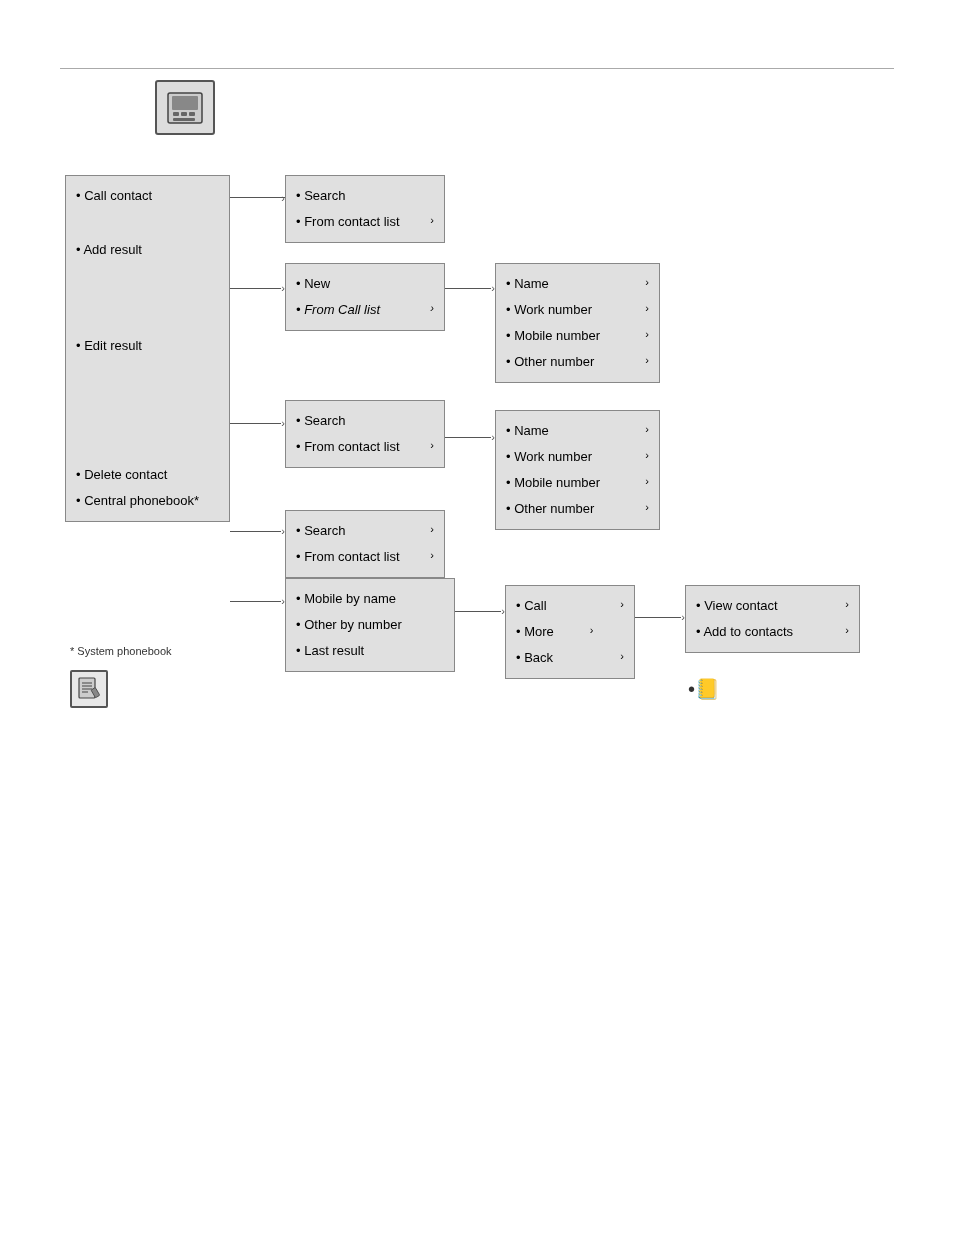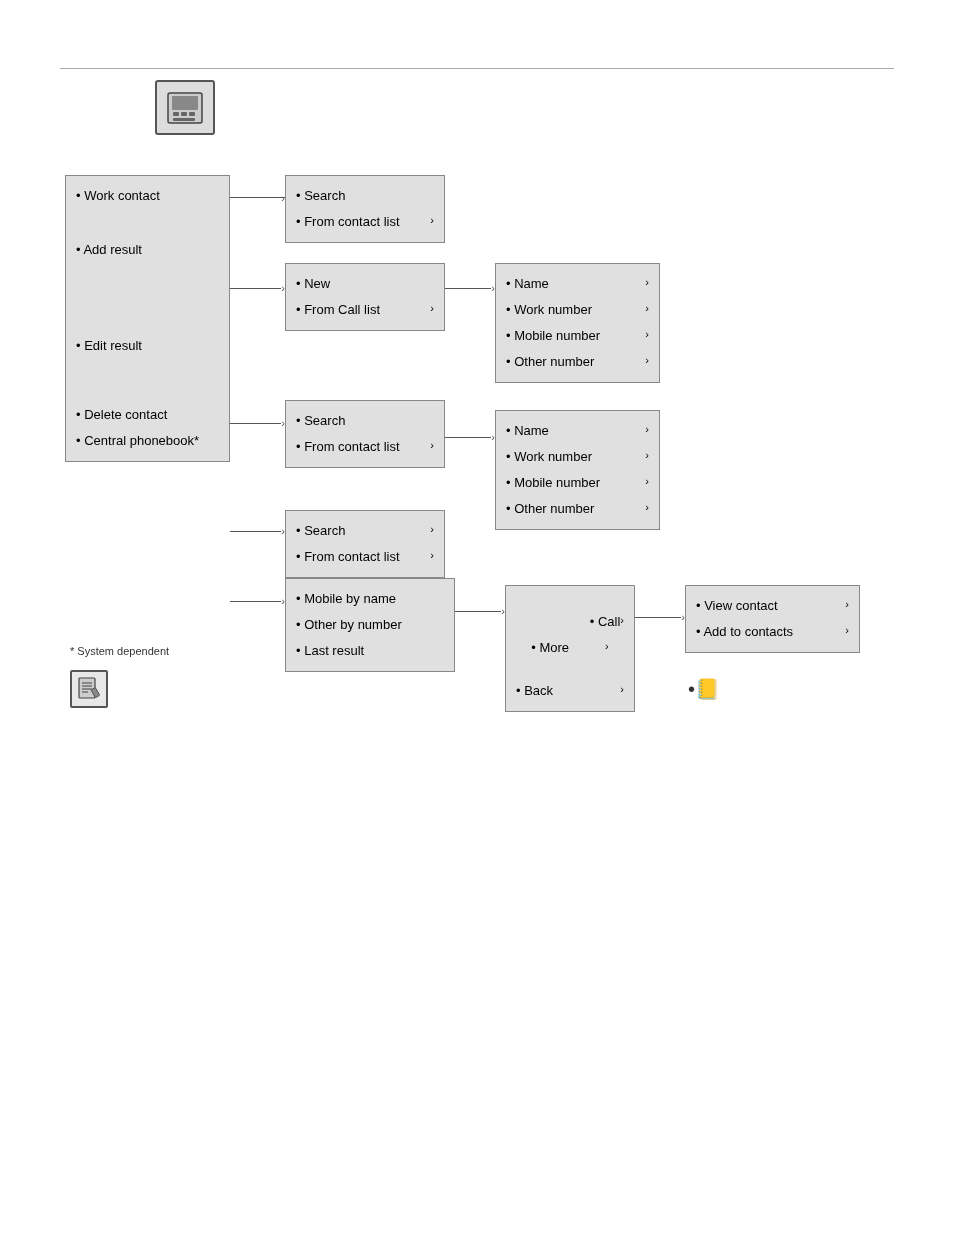--- a/index.html
+++ b/index.html
@@ -24,24 +24,24 @@
     <rect x="7" y="21" width="6" height="4" rx="1" fill="#666"></rect>
     <rect x="15" y="21" width="6" height="4" rx="1" fill="#666"></rect>
     <rect x="23" y="21" width="6" height="4" rx="1" fill="#666"></rect>
     <rect x="7" y="27" width="22" height="3" rx="1" fill="#666"></rect>
   </svg>
 </div>
 
 <div style="position:absolute; top:155px; left:65px; width:860px;">
 
   <div style="position:absolute; left:0; top:20px; width:165px; border:1px solid #888; background:#e0e0e0; padding:7px 10px; line-height:2.0; font-size:13px;">
-    <div>• <span>Work contact</span></div>
+    <div>• <span>Call contact</span></div>
     <div style="margin-top:28px;">• <span>Add result</span></div>
     <div style="margin-top:70px;">• <span>Edit result</span></div>
-    <div style="margin-top:43px;">• <span>Delete contact</span></div>
+    <div style="margin-top:103px;">• <span>Delete contact</span></div>
     <div style="">• <span>Central phonebook*</span></div>
   </div>
 
   <div style="position:absolute; left:165px; top:42px; width:55px; height:1px; background:#555; display:flex; align-items:center;">
     <div style="flex:1; height:1px; background:#555;"></div>
     <div style="font-size:11px; color:#555; margin-left:-2px;">›</div>
   </div>
 
   <div style="position:absolute; left:220px; top:20px; width:160px; border:1px solid #888; background:#e0e0e0; padding:7px 10px; line-height:2.0; font-size:13px;">
     <div>• <span>Search</span></div>
@@ -51,21 +51,21 @@
     </div>
   </div>
 
   <div style="position:absolute; left:165px; top:127px; width:55px; display:flex; align-items:center;">
     <div style="flex:1; height:1px; background:#555;"></div>
     <div style="font-size:11px; color:#555;">›</div>
   </div>
 
   <div style="position:absolute; left:220px; top:108px; width:160px; border:1px solid #888; background:#e0e0e0; padding:7px 10px; line-height:2.0; font-size:13px;">
     <div>• <span>New</span></div>
-    <div style="display:flex; justify-content:space-between;">
+    <div style="display:flex; justify-content:space-between;font-style:italic;">
       <span>• <span>From Call list</span></span>
       <span style="font-size:11px;">›</span>
     </div>
   </div>
 
   <div style="position:absolute; left:380px; top:127px; width:50px; display:flex; align-items:center;">
     <div style="flex:1; height:1px; background:#555;"></div>
     <div style="font-size:11px; color:#555;">›</div>
   </div>
 
@@ -151,29 +151,29 @@
     <div>• <span>Other by number</span></div>
     <div>• <span>Last result</span></div>
   </div>
 
   <div style="position:absolute; left:390px; top:450px; width:50px; display:flex; align-items:center;">
     <div style="flex:1; height:1px; background:#555;"></div>
     <div style="font-size:11px; color:#555;">›</div>
   </div>
 
   <div style="position:absolute; left:440px; top:430px; width:130px; border:1px solid #888; background:#e0e0e0; padding:7px 10px; line-height:2.0; font-size:13px;">
-    <div style="display:flex; justify-content:flex-end;margin-top:16px;">
+    <div style="display:flex; justify-content:space-between;">
       <span>• <span>Call</span></span>
       <span style="font-size:11px;">›</span>
     </div>
-    <div style="display:flex; justify-content:center;gap:36px;">
+    <div style="display:flex; justify-content:flex-start;gap:36px;">
       <span>• <span>More</span></span>
       <span style="font-size:11px;">›</span>
     </div>
-    <div style="display:flex; justify-content:space-between;margin-top:17px;">
+    <div style="display:flex; justify-content:space-between;">
       <span>• <span>Back</span></span>
       <span style="font-size:11px;">›</span>
     </div>
   </div>
 
   <div style="position:absolute; left:570px; top:456px; width:50px; display:flex; align-items:center;">
     <div style="flex:1; height:1px; background:#555;"></div>
     <div style="font-size:11px; color:#555;">›</div>
   </div>
 
@@ -184,21 +184,21 @@
     </div>
     <div style="display:flex; justify-content:space-between;">
       <span>• <span>Add to contacts</span></span>
       <span style="font-size:11px;">›</span>
     </div>
   </div>
 
 </div>
 
 <div style="position:absolute; top:645px; left:70px; font-size:11px; color:#333;">
-  <span>* System dependent</span>
+  <span>* System phonebook</span>
 </div>
 
 <div style="position:absolute; top:670px; left:70px; display:flex; align-items:center; gap:580px;">
 
   <div style="width:38px; height:38px; border:2px solid #555; background:#e8e8e8; display:flex; align-items:center; justify-content:center; border-radius:2px;">
     <svg width="26" height="26" viewBox="0 0 26 26">
       <rect x="3" y="2" width="16" height="20" rx="1" fill="#ccc" stroke="#444" stroke-width="1.2"></rect>
       <line x1="6" y1="7" x2="16" y2="7" stroke="#444" stroke-width="1"></line>
       <line x1="6" y1="10" x2="16" y2="10" stroke="#444" stroke-width="1"></line>
       <line x1="6" y1="13" x2="16" y2="13" stroke="#444" stroke-width="1"></line>

